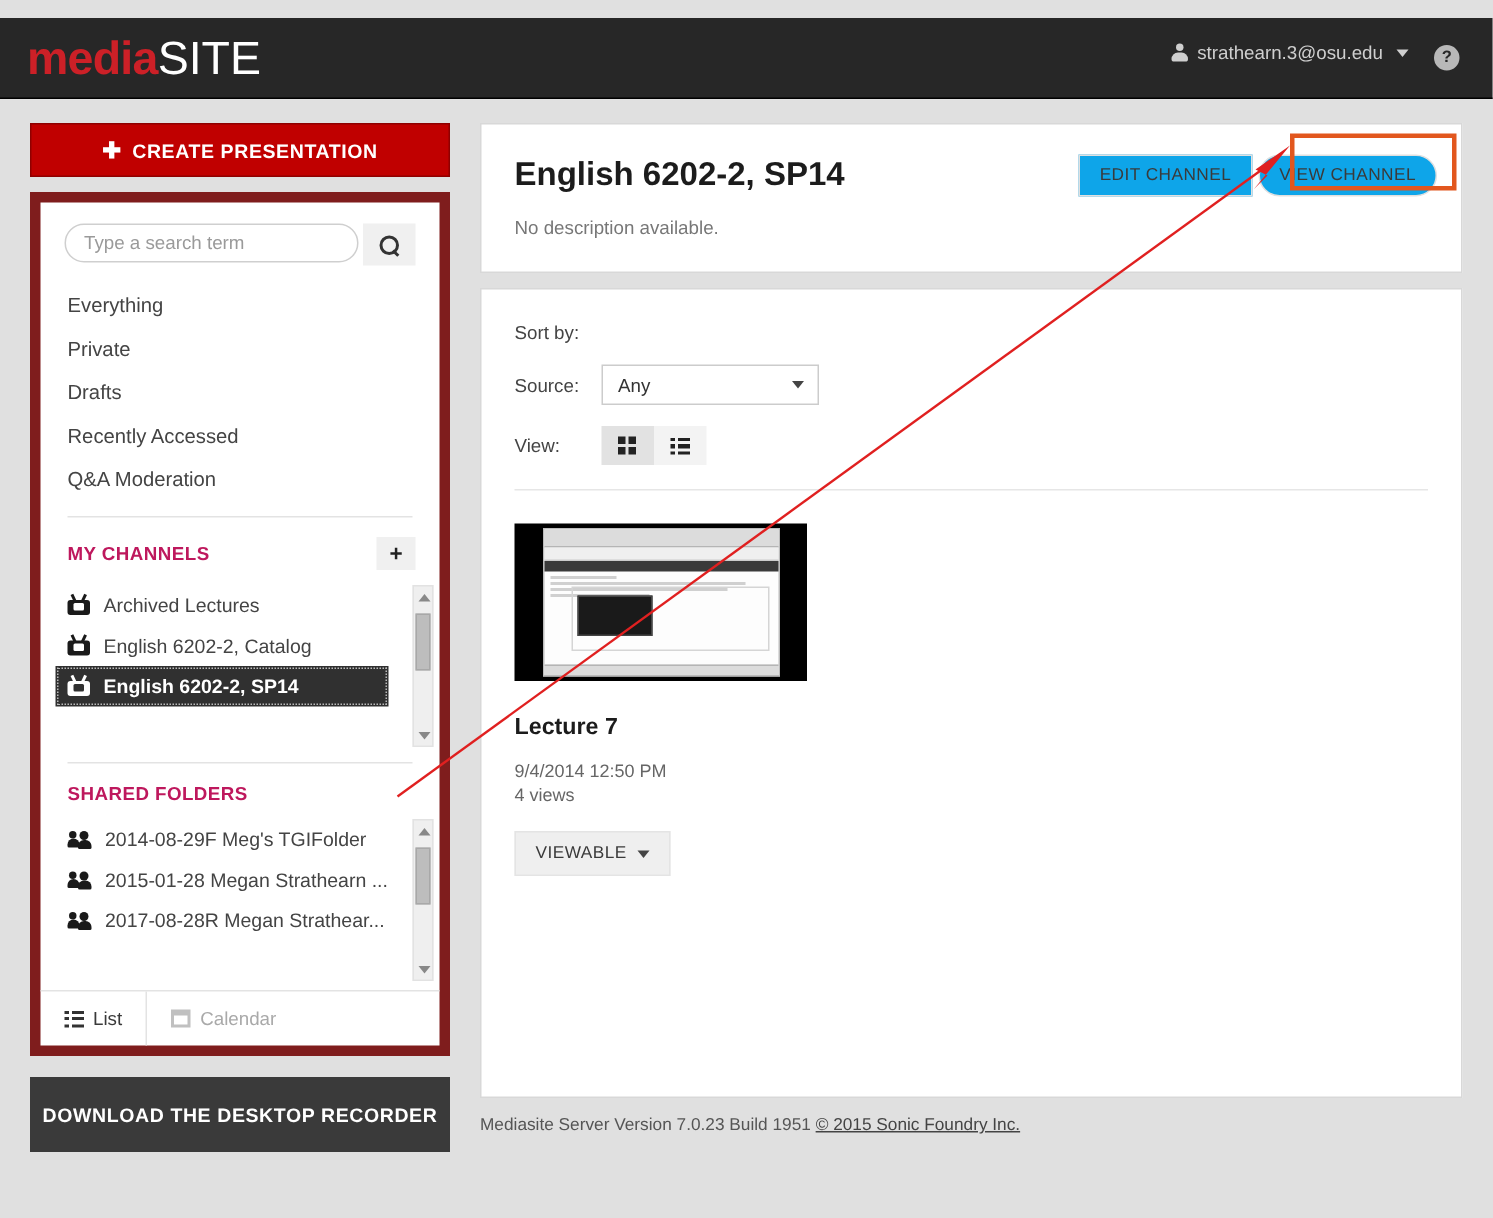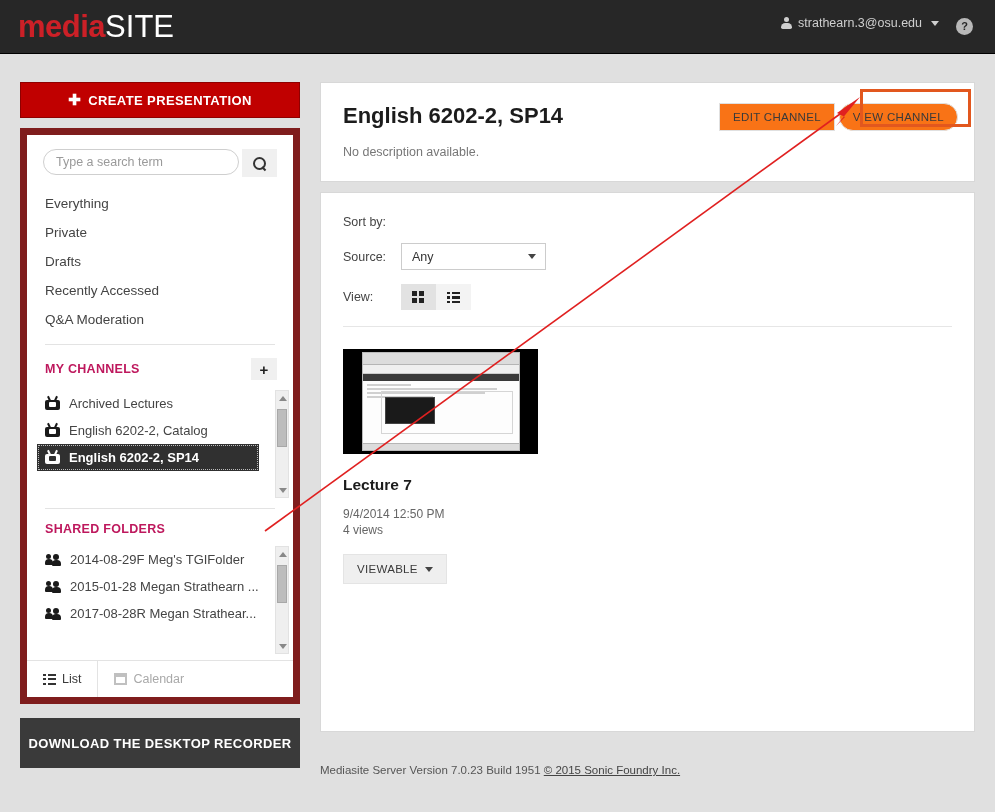--- a/index.html
+++ b/index.html
@@ -6,21 +6,21 @@
   html, body {
     margin: 0; padding: 0;
     width: 995px; height: 812px;
     background: #e0e0e0;
     font-family: "Liberation Sans", sans-serif;
     overflow: hidden;
   }
 
   
   .topbar {
-    position: absolute; top: 0; left: 0;
+    position: absolute; top: 12px; left: 0;
     width: 995px; height: 54px;
     background: #272727;
     border-bottom: 1px solid #000;
   }
   .logo {
     position: absolute; left: 18px; top: 8px;
     font-size: 31px; font-weight: bold;
     letter-spacing: -0.5px;
     line-height: 38px;
   }
@@ -196,21 +196,21 @@
 
   
   .main { position:absolute; left:320px; top:82px; width:655px; }
   .card { background:#fff; border:1px solid #d8d8d8; }
 
   .head-card { position:relative; padding:20px 22px 22px 22px; }
   .page-title { font-size:22px; font-weight:bold; color:#1c1c1c; margin:0 0 16px 0; }
   .page-desc { font-size:12.5px; color:#777; }
   .head-actions { position:absolute; right:16px; top:20px; display:flex; }
   .gbtn {
-    background:#f97316; border:1px solid #e0e0e0;
+    background:#0ea5e9; border:1px solid #e0e0e0;
     font-size:11.5px; color:#3a3a3a; letter-spacing:0.3px;
     padding:7px 13px; cursor:pointer;
   }
   .gbtn + .gbtn { margin-left:4px;border-radius:14px; }
 
   .body-card { margin-top:10px; padding:22px; min-height:540px; position:relative; }
   .ctrl-row { display:flex; align-items:center; margin-bottom:14px; }
   .ctrl-label { width:58px; font-size:12.5px; color:#444; }
   .sel {
     position:relative; width:145px; height:27px;
@@ -259,21 +259,21 @@
   .item-meta { font-size:12px; color:#666; line-height:16px; }
   .viewable-btn {
     margin-top:16px; display:inline-flex; align-items:center; gap:7px;
     background:#efefef; border:1px solid #e4e4e4;
     font-size:11.5px; color:#3a3a3a; letter-spacing:0.3px;
     padding:8px 13px; cursor:pointer;
   }
   .viewable-btn .tri { width:0;height:0;border-left:4px solid transparent;border-right:4px solid transparent;border-top:5px solid #444; }
 
   .footer-note {
-    position:absolute; left:320px; top:764px;
+    position:absolute; left:320px; top:744px;
     font-size:11.5px; color:#555;
   }
   .footer-note a { color:#444; }
 
   
   .overlay { position:absolute; left:0; top:0; width:995px; height:812px; pointer-events:none; }
   .hl-box {
     position:absolute; border:3px solid #e2571e;
     left:860px; top:89px; width:111px; height:38px;
   }

